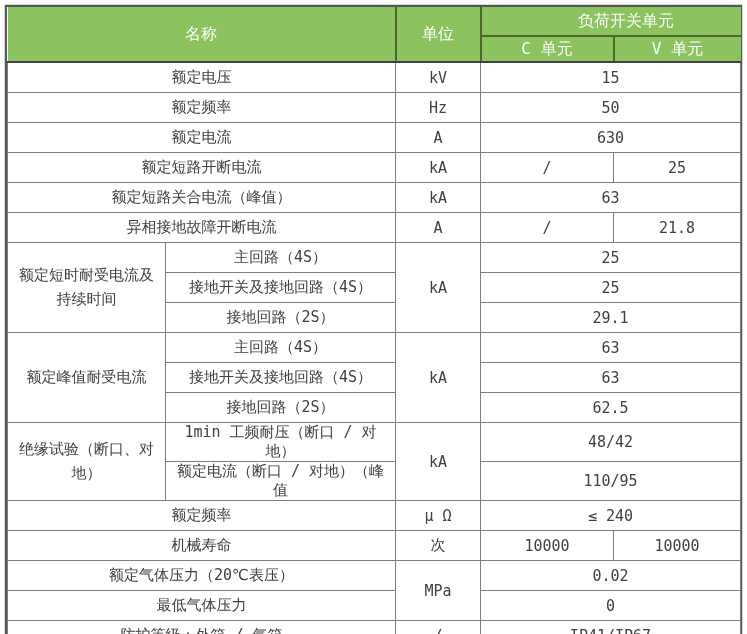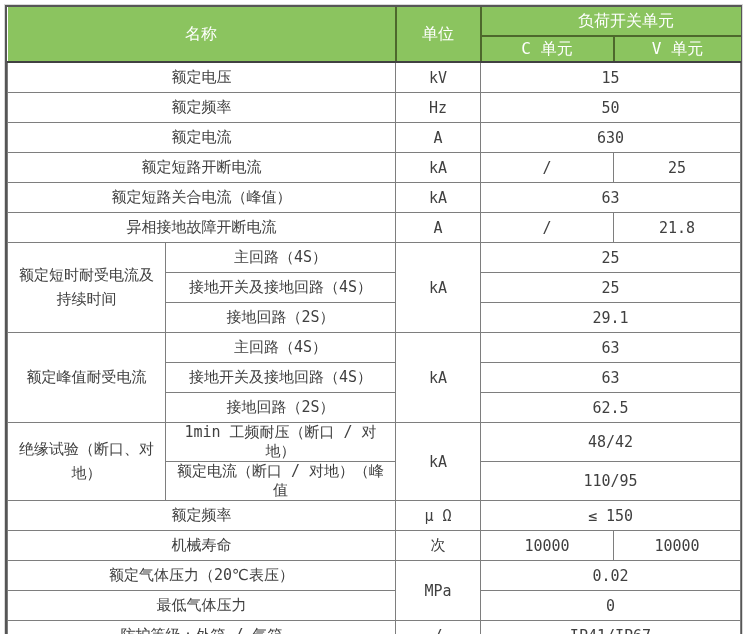--- a/index.html
+++ b/index.html
@@ -161,21 +161,21 @@
       <td colspan="2">48/42</td>
     </tr>
     <tr>
       <td>额定电流（断口 / 对地）（峰值</td>
       <td colspan="2">110/95</td>
     </tr>
 
     <tr>
       <td colspan="2">额定频率</td>
       <td>μ Ω</td>
-      <td colspan="2">≤ 150</td>
+      <td colspan="2">≤ 240</td>
     </tr>
     <tr>
       <td colspan="2">机械寿命</td>
       <td>次</td>
       <td>10000</td>
       <td>10000</td>
     </tr>
 
     <tr>
       <td colspan="2">额定气体压力（20℃表压）</td>

